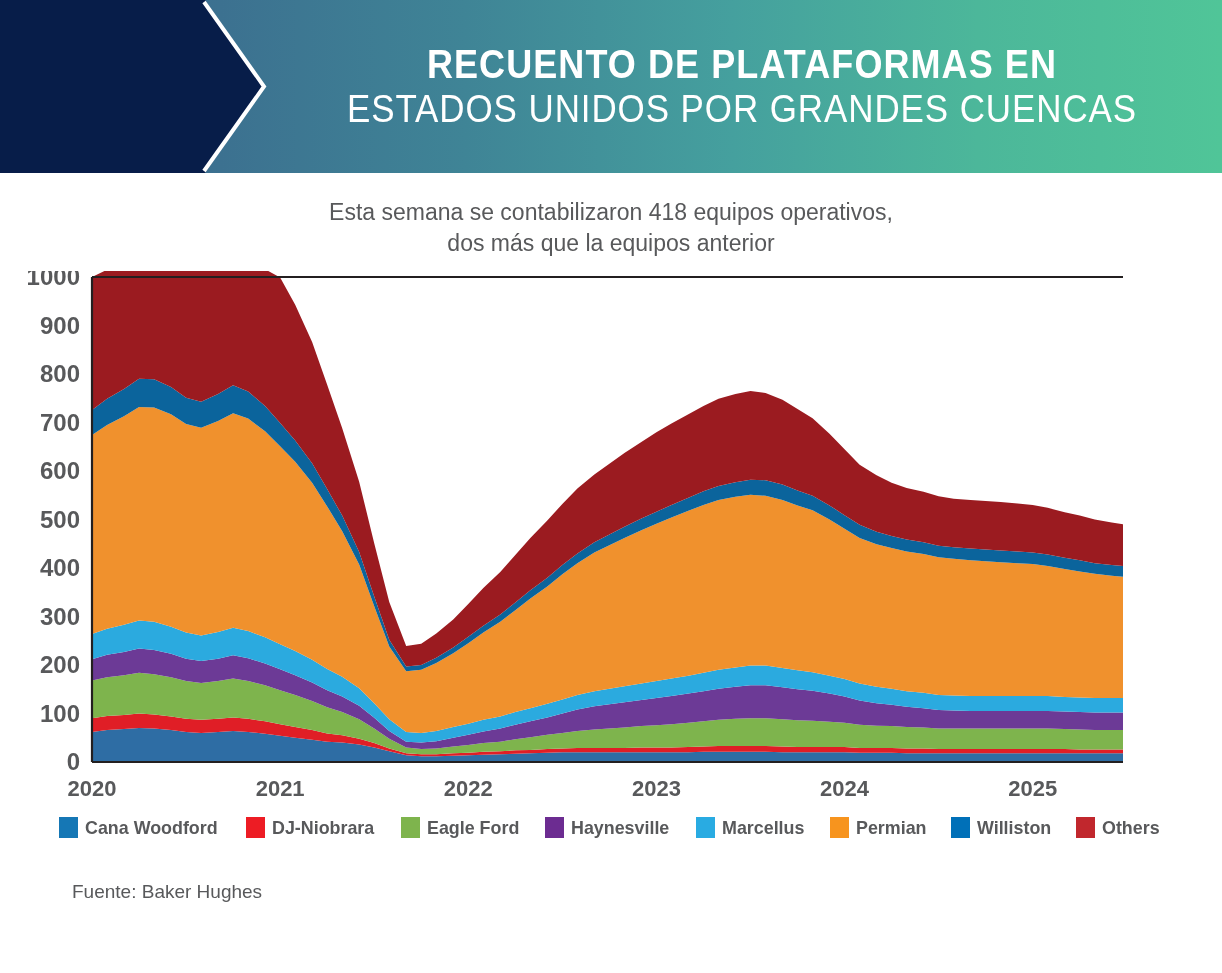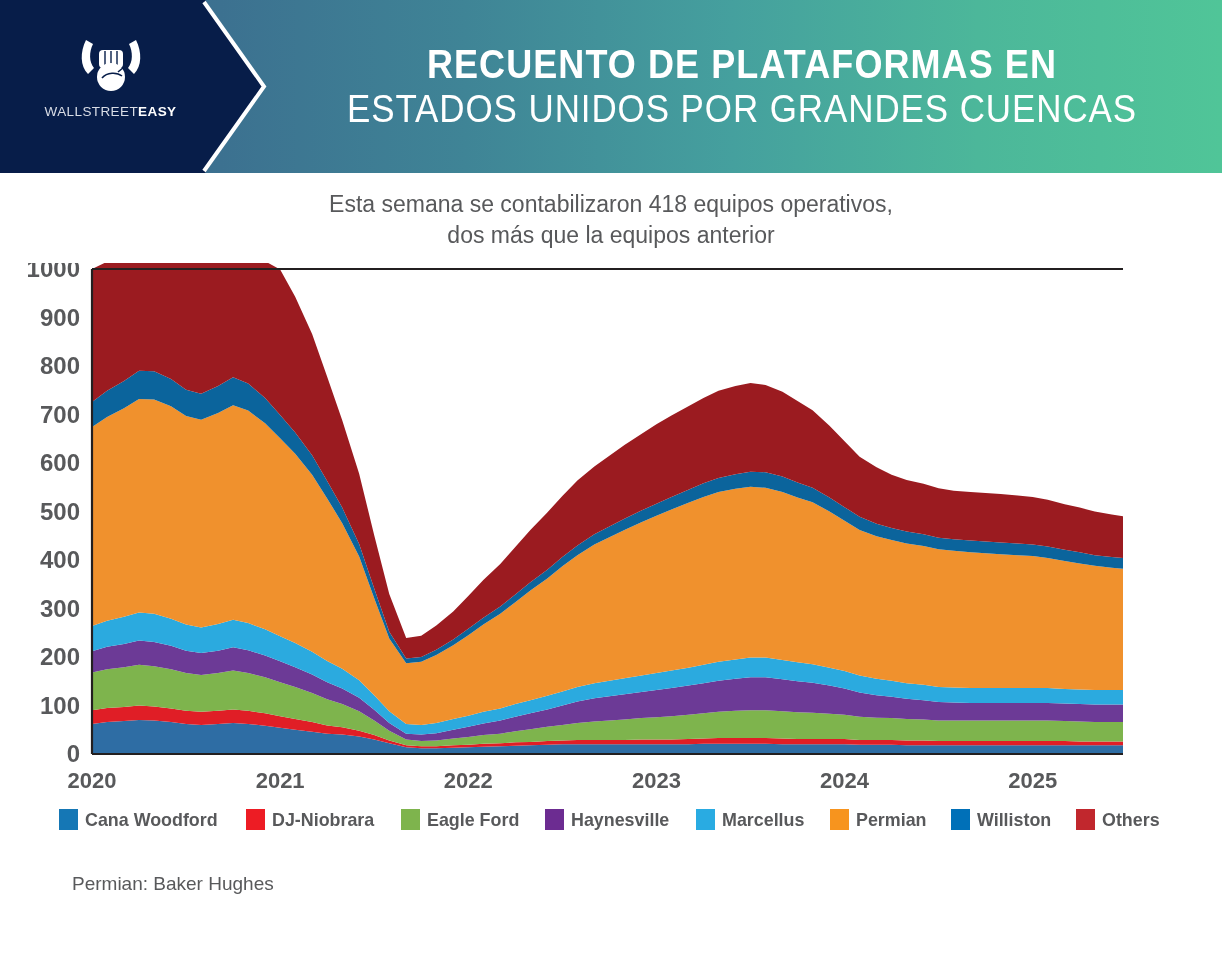--- a/index.html
+++ b/index.html
@@ -63,21 +63,21 @@
     letter-spacing:1.0px;
     transform:scaleX(0.92);
     line-height:1.12;
     white-space:nowrap;
     text-align:center;
     margin-top:2px;
   }
 
   
   .subtitle{
-    margin-top:16px;
+    margin-top:24px;
     text-align:center;
     color:#58595b;
     font-size:23px;
     line-height:1.34;
     font-family:"Liberation Sans", sans-serif;
   }
   .subtitle div{white-space:nowrap;}
 
   
   .chart-area{
@@ -129,38 +129,20 @@
 <body>
 
 <div class="header">
   <div class="header-gradient"></div>
   <div class="header-navy"></div>
 
   <svg class="header-chevron" viewBox="0 0 80 173">
     <polyline points="8,2 68,86.5 8,171" fill="none" stroke="#ffffff" stroke-width="4"></polyline>
   </svg>
 
-  <div class="logo">
-    <svg class="logo-mark" viewBox="0 0 74 68">
-
-      <path d="M12 8 C6 20 6 34 14 42 L20 36 C15 30 15 20 19 12 Z" fill="#ffffff"></path>
-
-      <path d="M62 8 C68 20 68 34 60 42 L54 36 C59 30 59 20 55 12 Z" fill="#ffffff"></path>
-
-      <rect x="25" y="18" width="24" height="18" rx="4" fill="#ffffff"></rect>
-      <line x1="31" y1="19" x2="31" y2="35" stroke="#071d49" stroke-width="1.4"></line>
-      <line x1="37" y1="19" x2="37" y2="35" stroke="#071d49" stroke-width="1.4"></line>
-      <line x1="43" y1="19" x2="43" y2="35" stroke="#071d49" stroke-width="1.4"></line>
-
-      <circle cx="37" cy="45" r="14" fill="#ffffff"></circle>
-      <path d="M28 46 C33 40 43 40 48 44" fill="none" stroke="#071d49" stroke-width="1.6"></path>
-      <path d="M44 40 L50 35" stroke="#071d49" stroke-width="1.6"></path>
-    </svg>
-    <div class="logo-text"><span>WALLSTREET</span><b>EASY</b></div>
-  </div>
 
   <div class="title-wrap">
     <div class="title-line1">RECUENTO DE PLATAFORMAS EN</div>
     <div class="title-line2">ESTADOS UNIDOS POR GRANDES CUENCAS</div>
   </div>
 </div>
 
 <div class="subtitle">
   <div>Esta semana se contabilizaron 418 equipos operativos,</div>
   <div>dos más que la equipos anterior</div>
@@ -225,13 +207,13 @@
     <div class="legend-item">
       <span class="legend-swatch" style="background: rgb(0, 112, 184);"></span>
       <span class="legend-label">Williston</span>
     </div>
     <div class="legend-item">
       <span class="legend-swatch" style="background: rgb(193, 39, 45);"></span>
       <span class="legend-label">Others</span>
     </div>
   </div>
 
-<div class="footer">Permian: Baker Hughes</div>
+<div class="footer">Fuente: Baker Hughes</div>
 
 </body></html>

